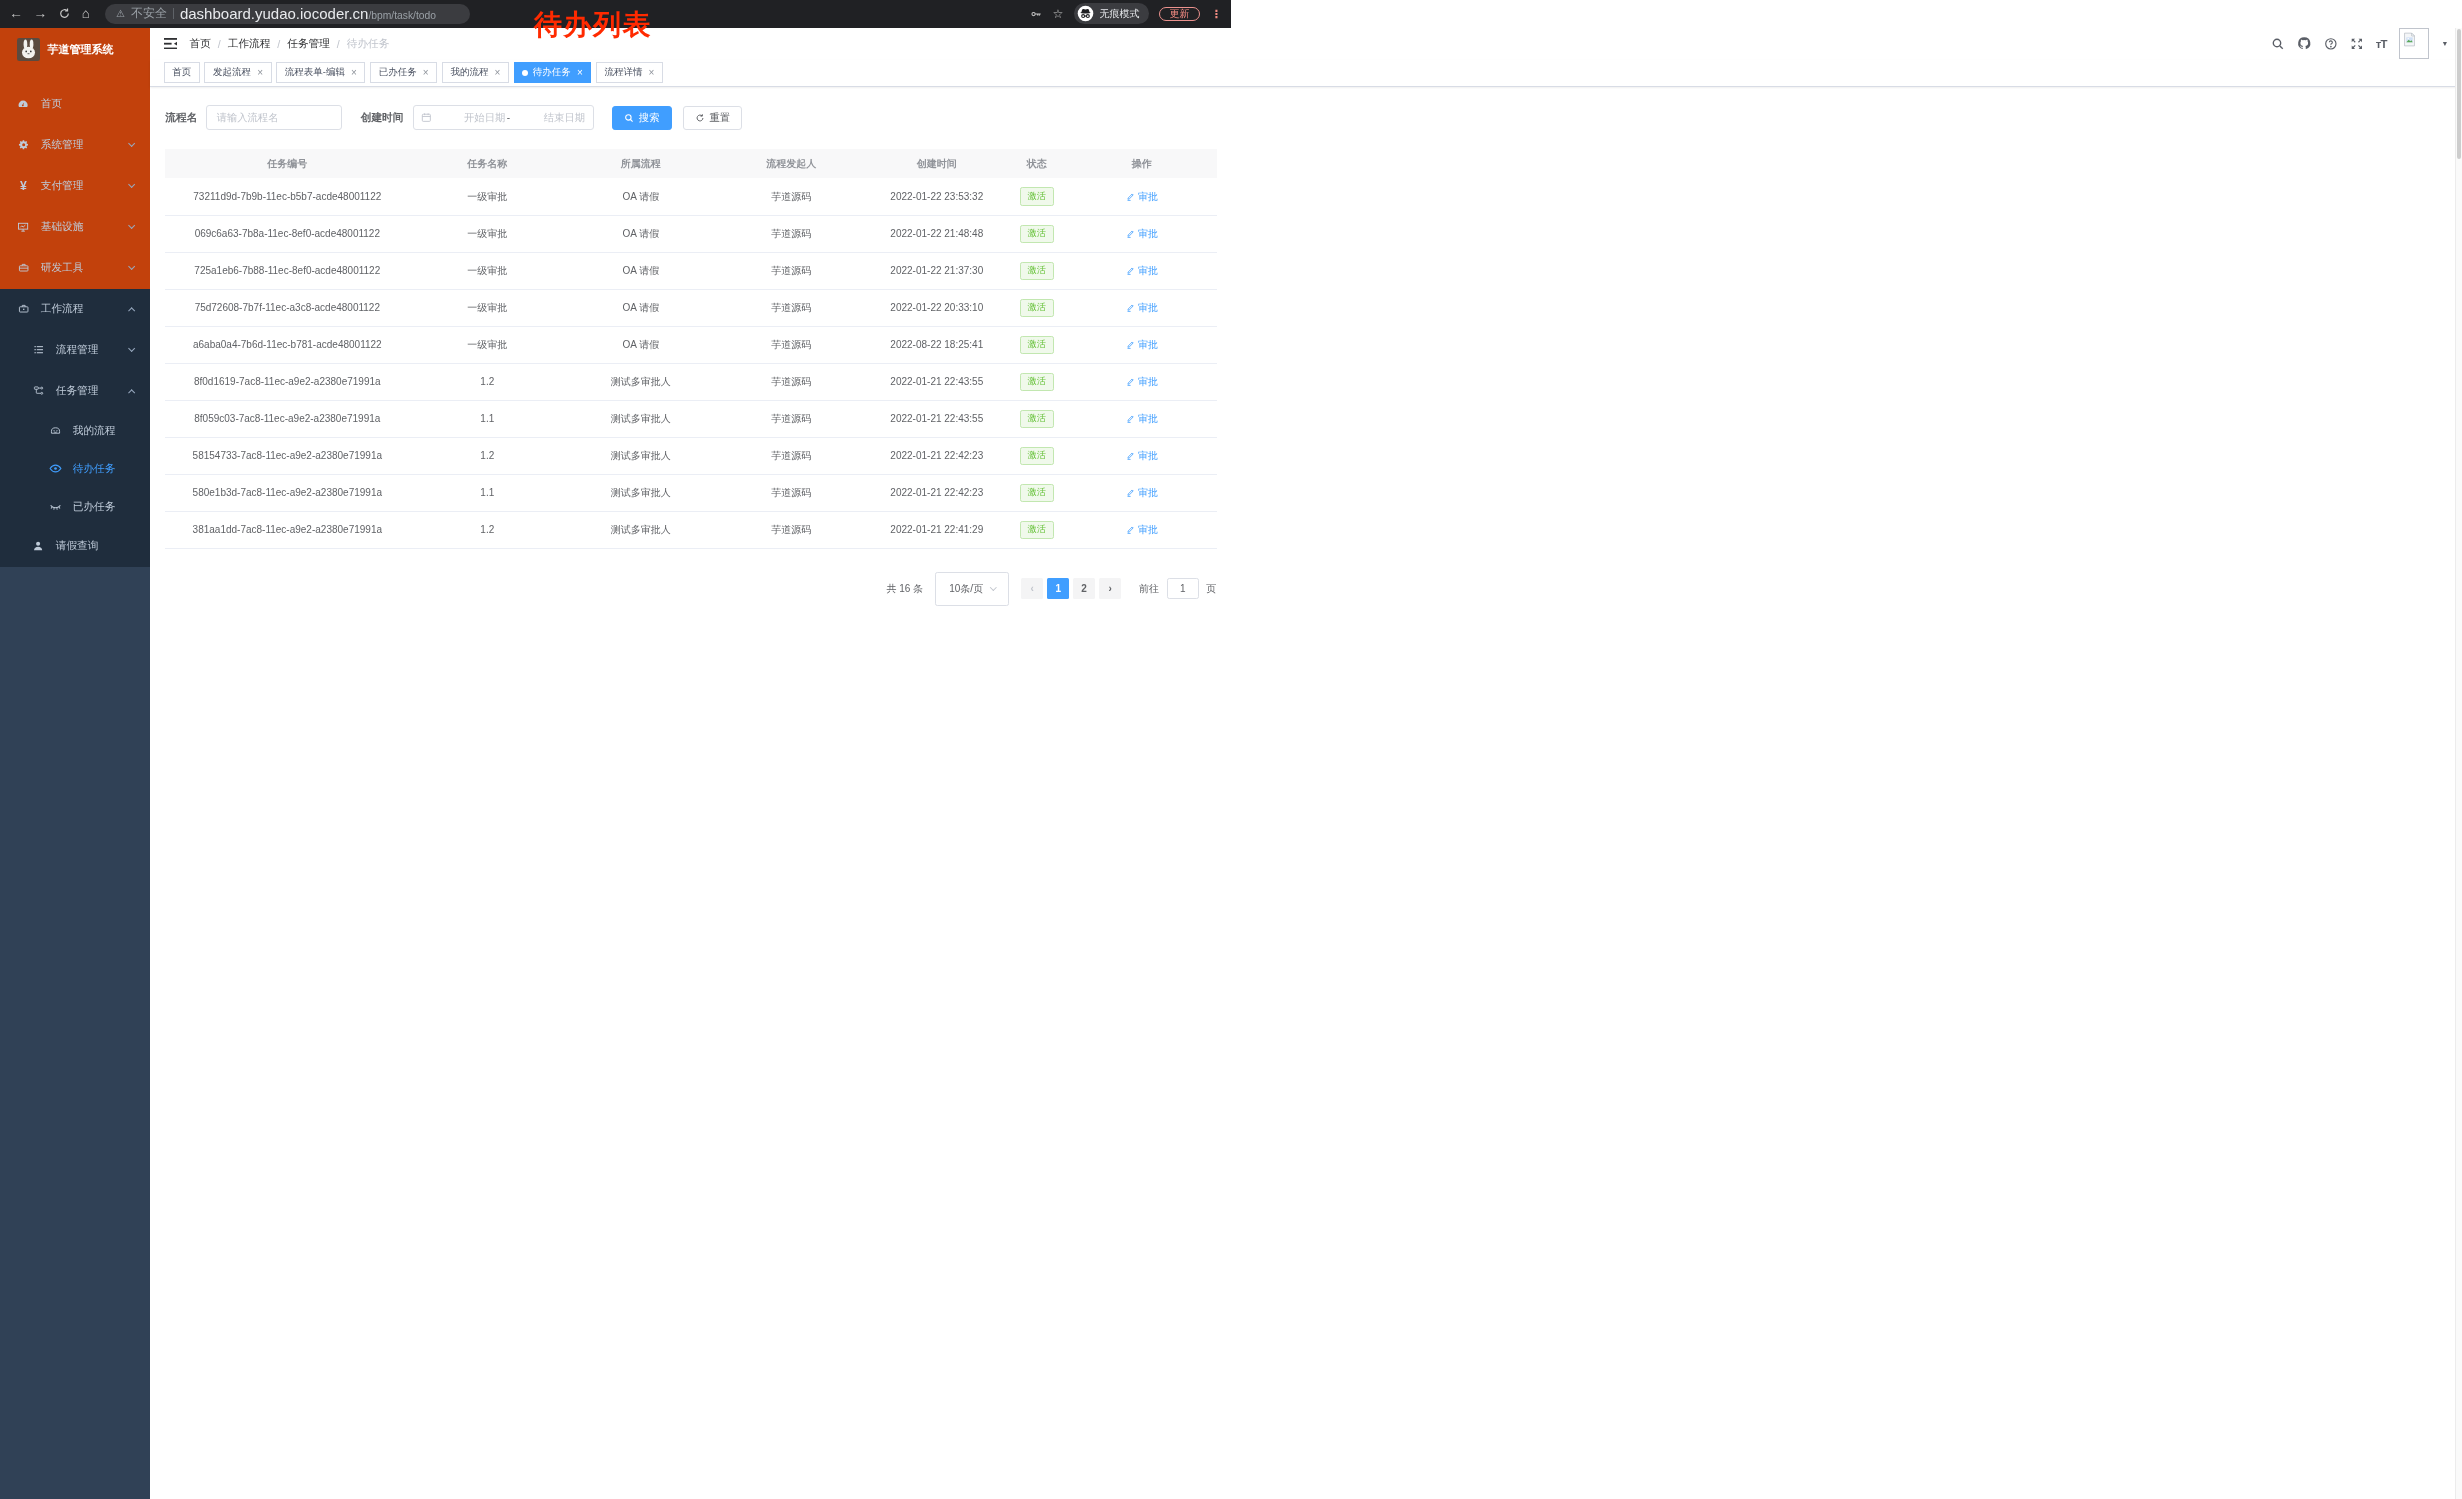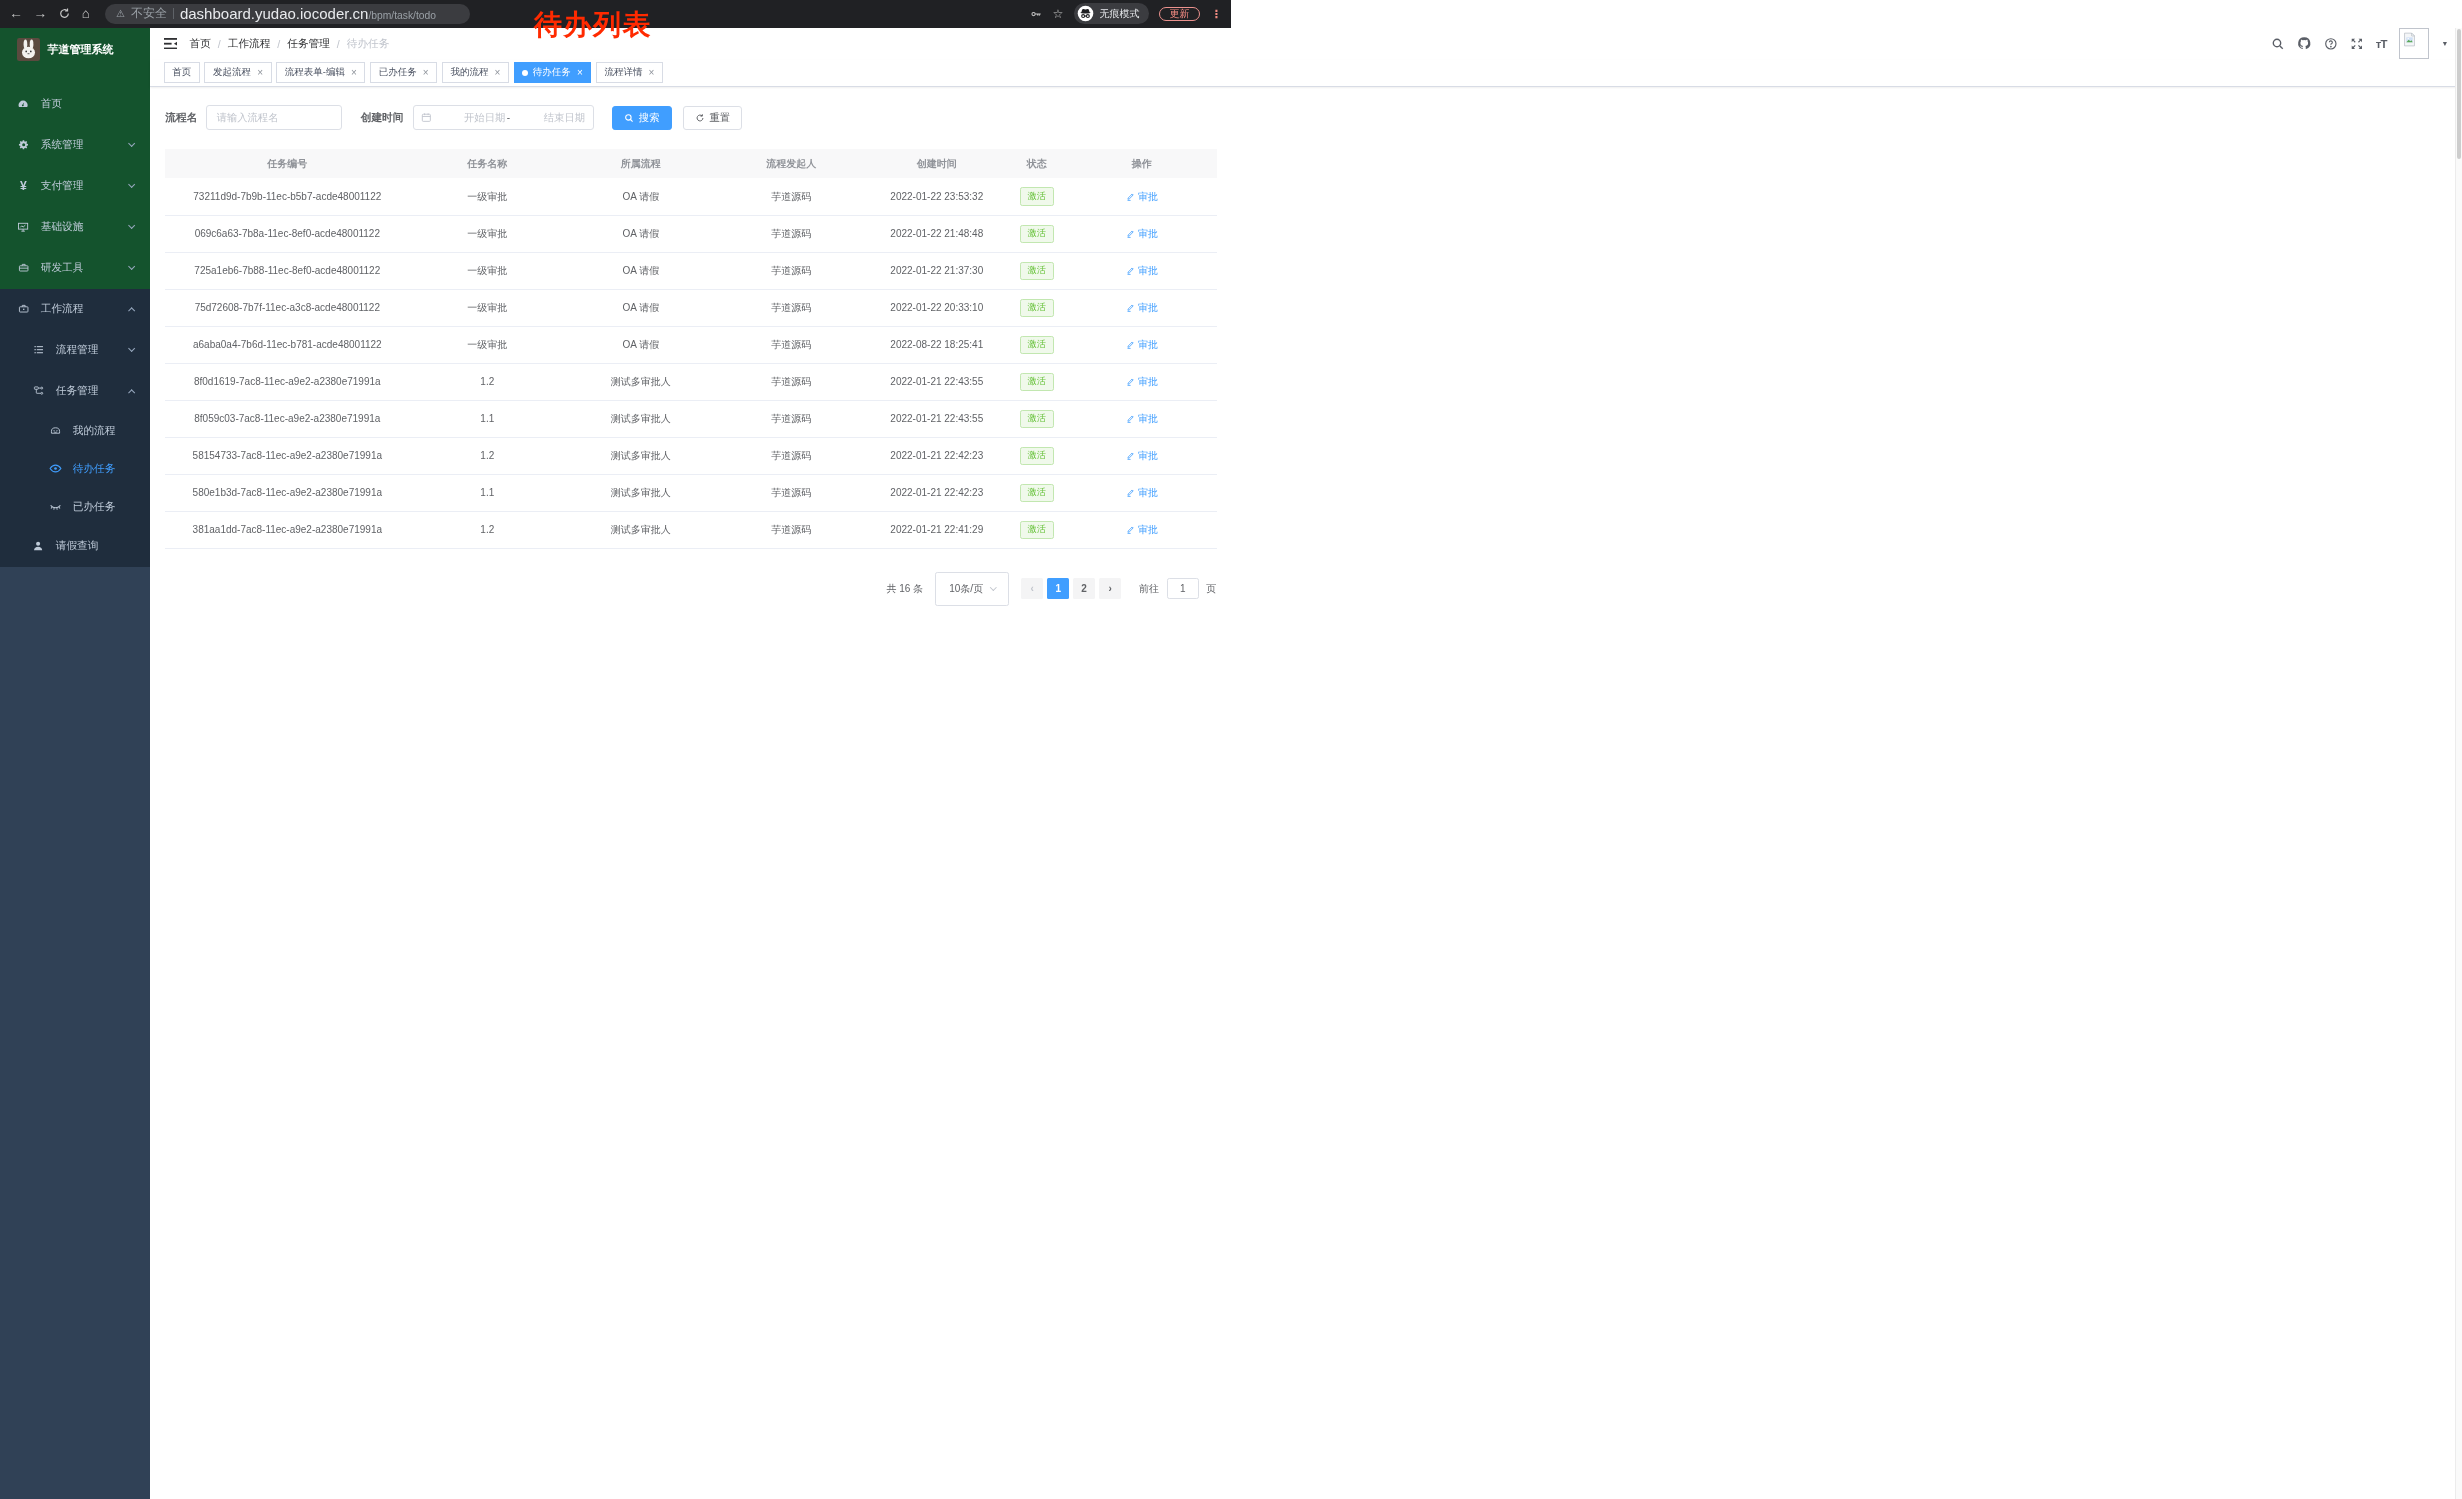--- a/index.html
+++ b/index.html
@@ -26,21 +26,21 @@
   .menu-dots { color:#f28b82; font-size:11.4px; font-weight:700; cursor:pointer; }
 
   
   .overlay-title { position:absolute; left:534px; top:6.1px; z-index:50; color:#ff2a00;
     font-size:28px; font-weight:700; letter-spacing:1.5px; pointer-events:none; }
 
   
   .main { position:absolute; top:27.5px; left:0; right:0; bottom:0; display:flex; }
 
   
-  .sidebar { width:150px; background:#14532d; display:flex; flex-direction:column; flex-shrink:0; }
+  .sidebar { width:150px; background:#c2410c; display:flex; flex-direction:column; flex-shrink:0; }
   .logo-row { height:44px; display:flex; align-items:center; gap:7.6px; padding-left:17px; cursor:pointer; }
   .logo-img { width:23px; height:23px; border-radius:2.3px; overflow:hidden; flex-shrink:0; display:flex; }
   .app-title { color:#fff; font-size:11px; font-weight:700; white-space:nowrap; }
   .side-menu { padding-top:12.2px; display:flex; flex-direction:column; }
   .side-item { position:relative; height:41px; display:flex; align-items:center; gap:10.7px;
     color:#bfcbd9; font-size:10.7px; cursor:pointer; }
   .side-item.lvl1 { padding-left:17px; }
   .side-item.lvl2 { padding-left:32px; }
   .side-item.lvl3 { padding-left:49px; height:38px; }
   .side-item.sub  { background:#1f2d3d; }

